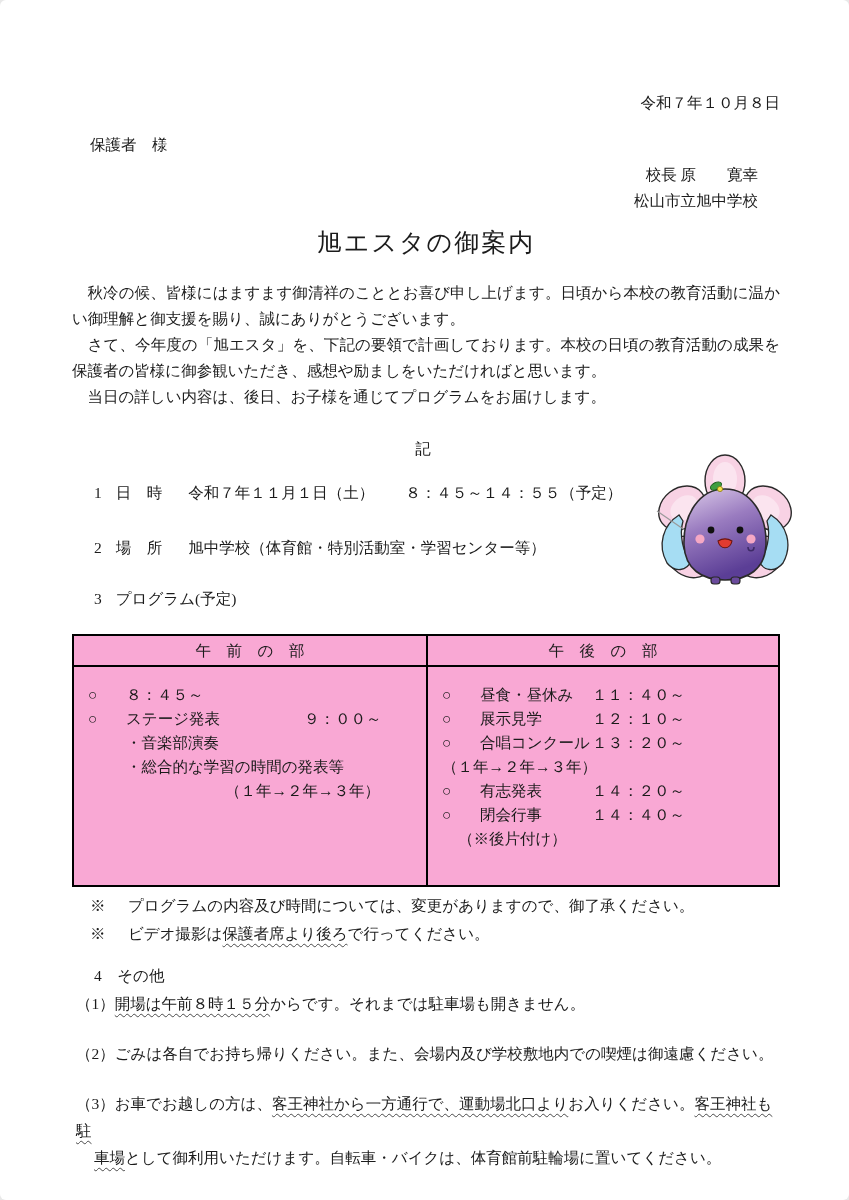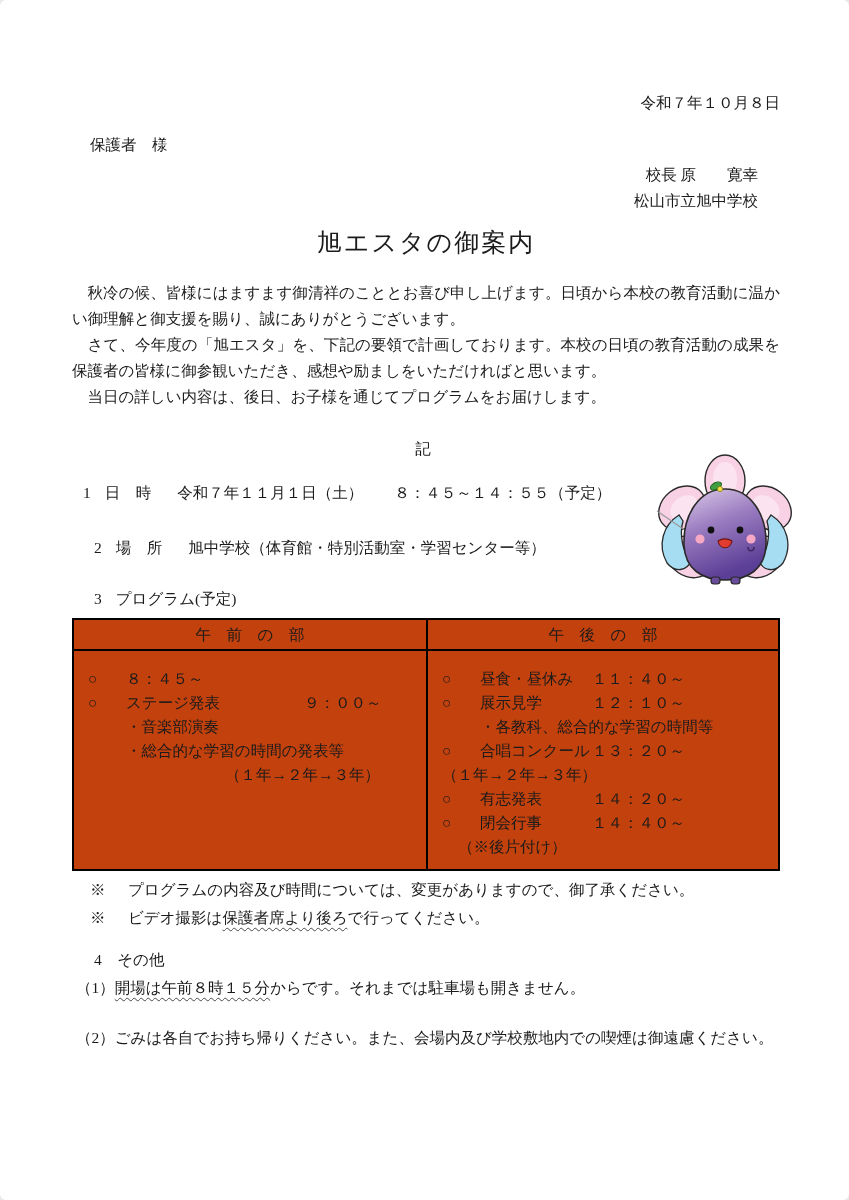--- a/index.html
+++ b/index.html
@@ -28,28 +28,28 @@
     line-height: 34px;
     letter-spacing: 2px;
     margin-top: 12px;
     font-weight: normal;
   }
   .greeting { margin-top: 20px; }
   .greeting p { margin: 0; text-align: justify; }
   .record-marker { text-align: center; margin-top: 26px; letter-spacing: 6px; }
 
   .detail-item { margin-left: 22px; }
-  .detail-1 { margin-top: 18px; margin-left: 11px; }
+  .detail-1 { margin-top: 18px; }
   .detail-2 { margin-top: 29px; }
   .detail-3 { margin-top: 25px; }
   .detail-item .no { margin-right: 14px; }
   .detail-item .value { margin-left: 26px; }
 
   
-  .schedule { display: flex; border: 2px solid #000; margin-top: 6px; background: #c2410c; position: relative; z-index: 2; }
+  .schedule { display: flex; border: 2px solid #000; margin-top: 22px; background: #f9a8d4; position: relative; z-index: 2; }
   .sched-col { width: 50%; }
   .sched-col + .sched-col { border-left: 2px solid #000; }
   .col-header { text-align: center; border-bottom: 2px solid #000; line-height: 27px; padding: 1px 0; }
   .col-body { padding: 16px 8px 10px 14px; min-height: 218px; }
   .srow { display: flex; line-height: 24px; }
   .srow .bullet { flex: 0 0 38px; }
   .srow .slabel { flex: 0 0 auto; }
   .morning .slabel.lt { width: 178px; }
   .afternoon .slabel.lt { width: 112px; }
   .srow .stime { flex: 0 0 auto; }
@@ -153,21 +153,20 @@
               <span class="slabel lt">昼食・昼休み</span>
               <span class="stime">１１：４０～</span>
             </div>
           <div class="srow">
               <span class="bullet">○</span>
               <span class="slabel lt">展示見学</span>
               <span class="stime">１２：１０～</span>
             </div>
           <div class="srow">
               <span class="bullet"></span>
-              <span class="slabel">・各教科、総合的な学習の時間等</span>
             </div>
           <div class="srow">
               <span class="bullet">○</span>
               <span class="slabel lt">合唱コンクール</span>
               <span class="stime">１３：２０～</span>
             </div>
           <div class="srow">
               <span class="slabel">（１年→２年→３年）</span>
             </div>
           <div class="srow">
@@ -197,20 +196,24 @@
           <span><span>ビデオ撮影は</span><span class="wavy">保護者席より後ろ</span><span>で行ってください。</span></span>
       </div>
     </div>
 
     <div class="others">
       <div class="others-heading">4　その他</div>
       <div class="others-item oi-first">
         <span>（1）</span><span class="wavy">開場は午前８時１５分</span><span>からです。それまでは駐車場も開きません。</span>
       </div>
       <div class="others-item gap">（2）ごみは各自でお持ち帰りください。また、会場内及び学校敷地内での喫煙は御遠慮ください。</div>
+      <div class="others-item gap">
+        <span>（3）お車でお越しの方は、</span><span class="wavy">客王神社から一方通行で、運動場北口より</span><span>お入りください。</span><span class="wavy">客王神社も駐</span><br>
+        <span class="hang-indent"></span><span class="wavy">車場</span><span>として御利用いただけます。自転車・バイクは、体育館前駐輪場に置いてください。</span>
+      </div>
     </div>
 
   </div>
 
   <svg class="mascot" viewBox="0 0 160 132" xmlns="http://www.w3.org/2000/svg">
     <defs>
       <linearGradient id="bodyGrad" x1="0" y1="0" x2="0.35" y2="1">
         <stop offset="0" stop-color="#dccbe9"></stop>
         <stop offset="0.45" stop-color="#9a7cc0"></stop>
         <stop offset="1" stop-color="#5b3e96"></stop>

